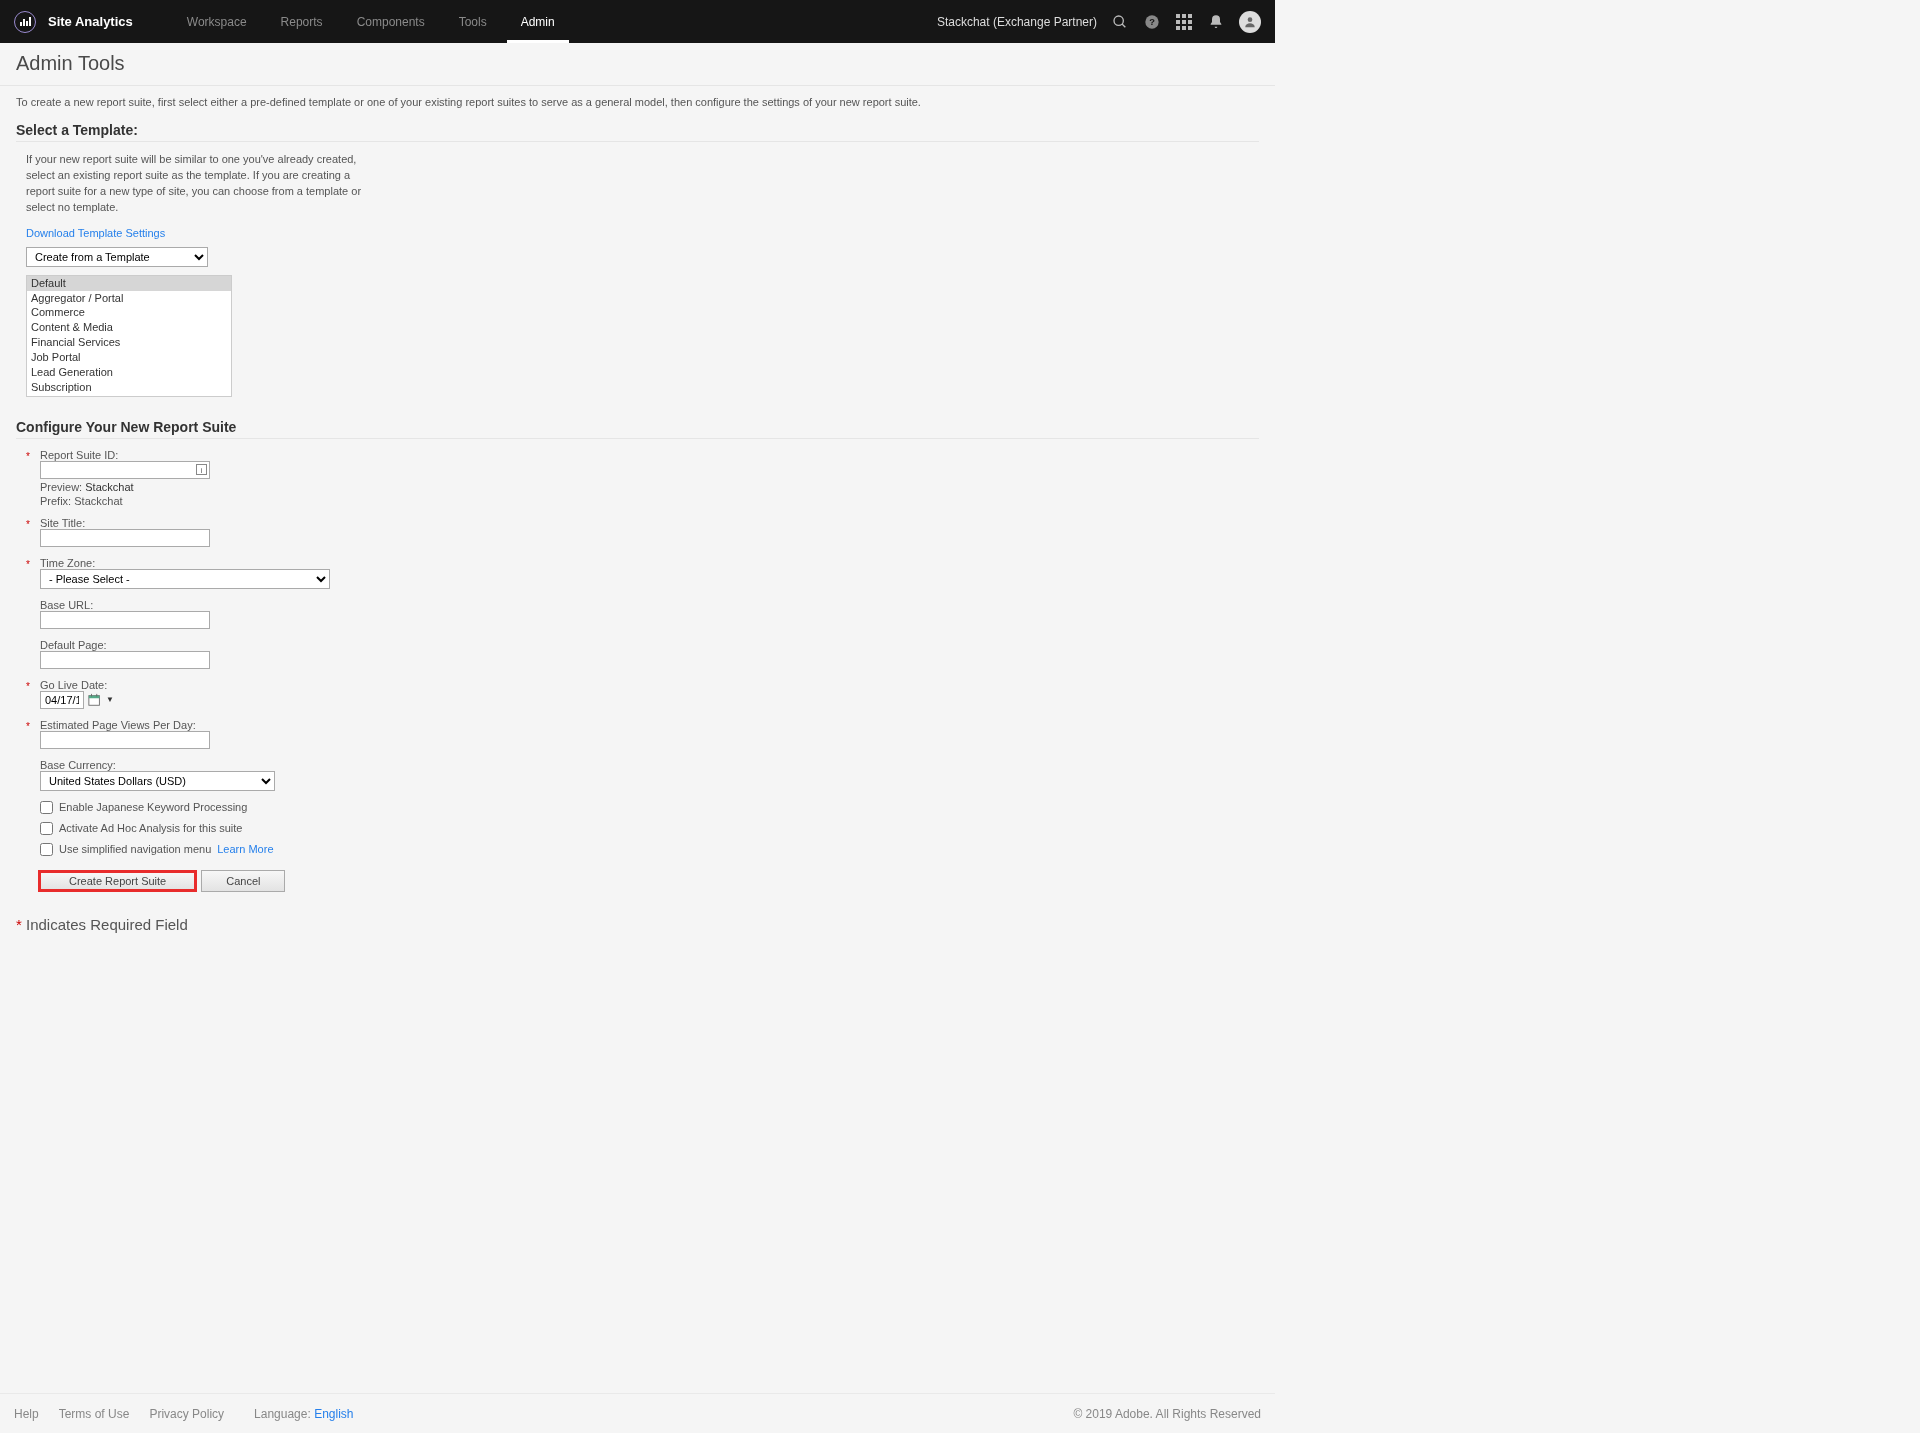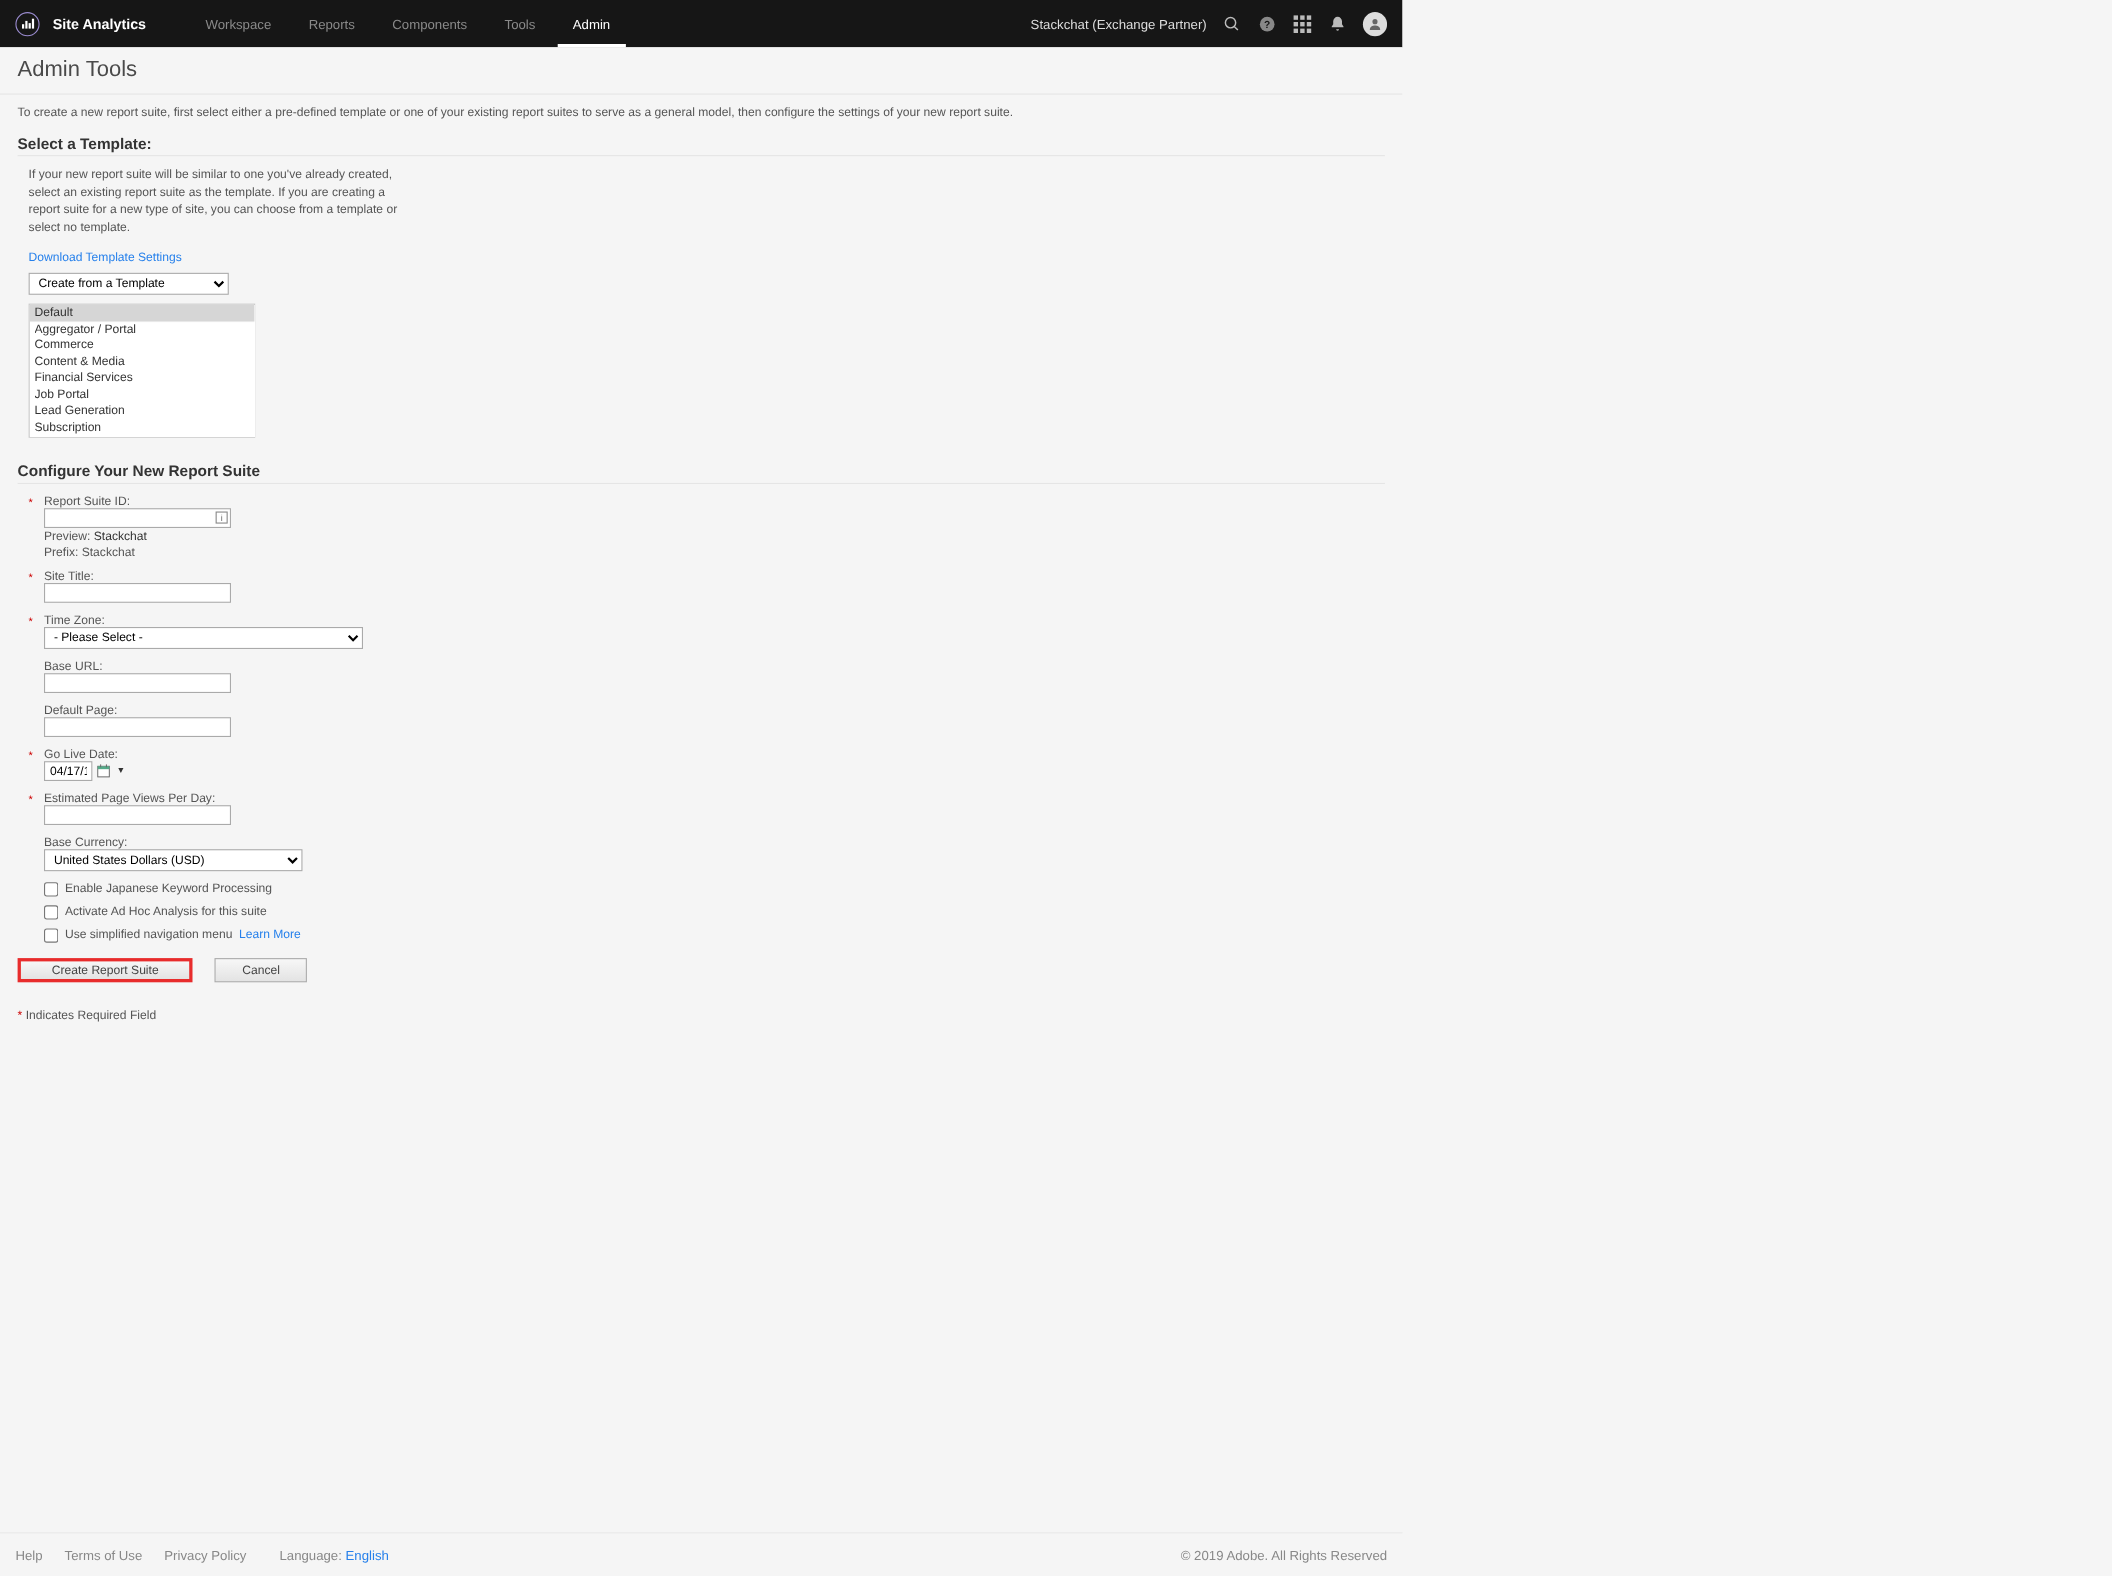--- a/index.html
+++ b/index.html
@@ -226,39 +226,40 @@
       gap: 6px;
       margin-left: 24px;
       margin-bottom: 8px;
       font-size: 11px;
       color: #555;
     }
     .checkbox-row input { margin:0;}
     
     .button-row {
       display: flex;
-      gap: 20px;
+      gap: 4px;
       margin-top: 14px;
+      margin-left: 22px;
     }
     .btn {
       padding: 3px 24px;
       font-size: 11px;
       border: 1px solid #aaa;
       background: linear-gradient(#f7f7f7, #e3e3e3);
       cursor: pointer;
       color: #444;
     }
     .btn.primary {
       border: 3px solid #E82C2C;
       padding: 2px 28px;
     }
     
     .required-note {
       margin-top: 24px;
-      font-size: 11px;
+      font-size: 15px;
       color: #555;
       margin-left: 0;
     }
     .required-note .star { color: #cc0000;}
     
     
     .footer {
       position: fixed;
       bottom: 0; left:0; right:0;
       background: #f5f5f5;

